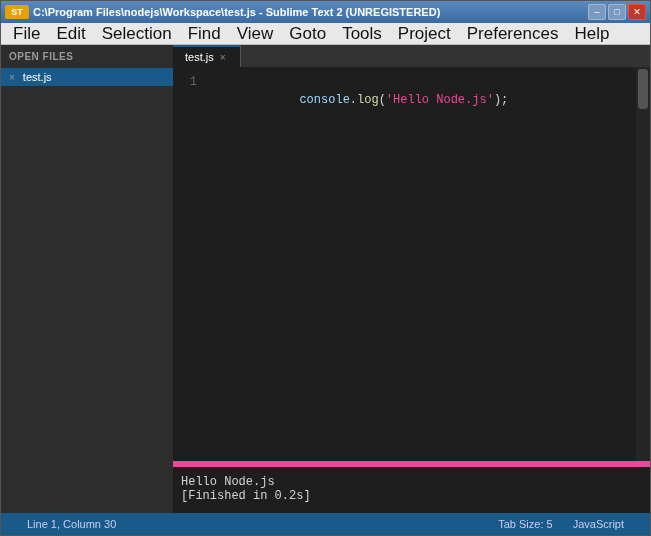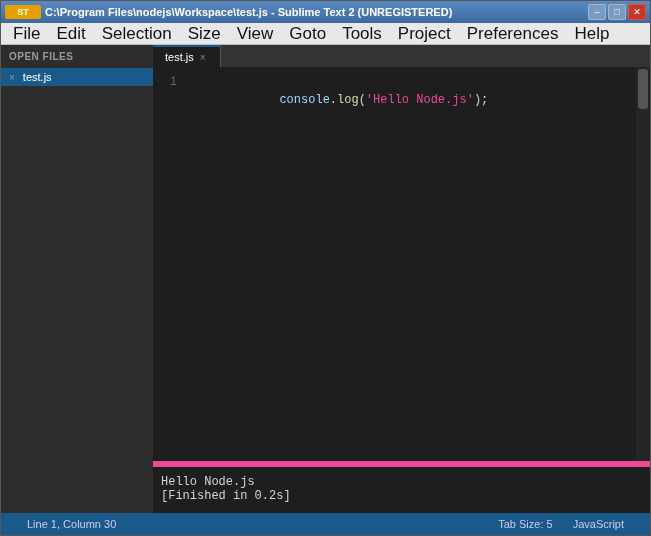--- a/index.html
+++ b/index.html
@@ -31,21 +31,21 @@
       flex-shrink: 0;
     }
 
     .title-bar-left {
       display: flex;
       align-items: center;
       gap: 4px;
     }
 
     .title-bar-icon {
-      width: 36px;
+      width: 24px;
       height: 14px;
       background: #e8a000;
       border-radius: 2px;
       display: flex;
       align-items: center;
       justify-content: center;
       font-size: 9px;
       color: #fff;
       font-weight: bold;
     }
@@ -99,21 +99,21 @@
 
     
     .main-area {
       display: flex;
       flex: 1;
       overflow: hidden;
     }
 
     
     .sidebar {
-      width: 152px;
+      width: 172px;
       background: #2d2d2d;
       display: flex;
       flex-direction: column;
       flex-shrink: 0;
     }
 
     .sidebar-header {
       padding: 6px 8px;
       color: #999;
       font-size: 10px;
@@ -302,21 +302,21 @@
       <div class="title-btn minimize">–</div>
       <div class="title-btn maximize">□</div>
       <div class="title-btn close">✕</div>
     </div>
   </div>
 
   <div class="menu-bar">
     <div class="menu-item">File</div>
     <div class="menu-item">Edit</div>
     <div class="menu-item">Selection</div>
-    <div class="menu-item">Size</div>
+    <div class="menu-item">Find</div>
     <div class="menu-item">View</div>
     <div class="menu-item">Goto</div>
     <div class="menu-item">Tools</div>
     <div class="menu-item">Project</div>
     <div class="menu-item">Preferences</div>
     <div class="menu-item">Help</div>
   </div>
 
   <div class="main-area">
 

